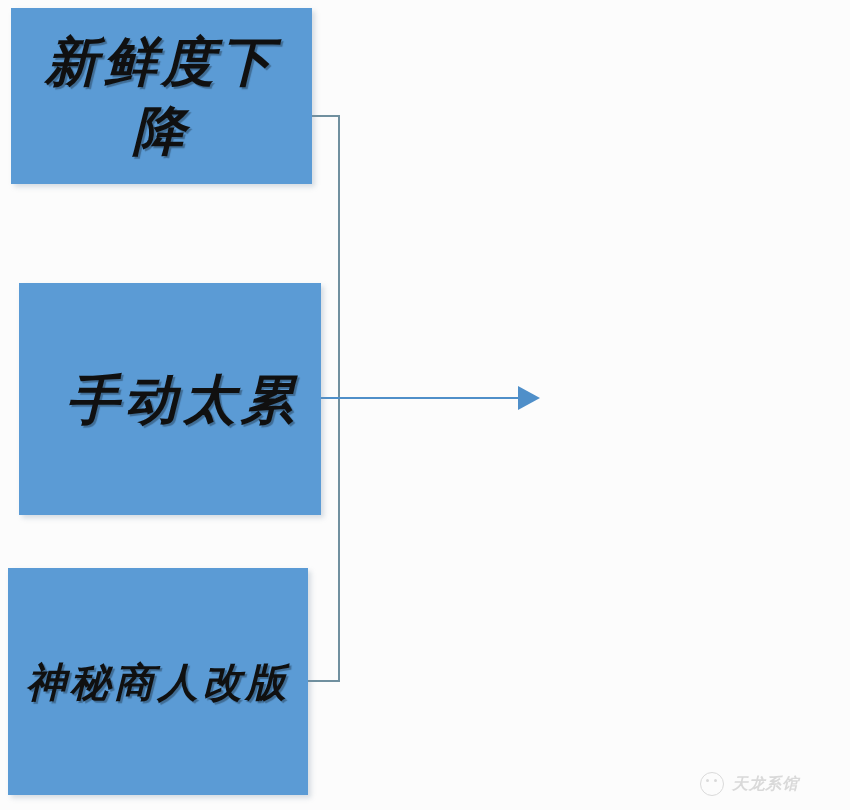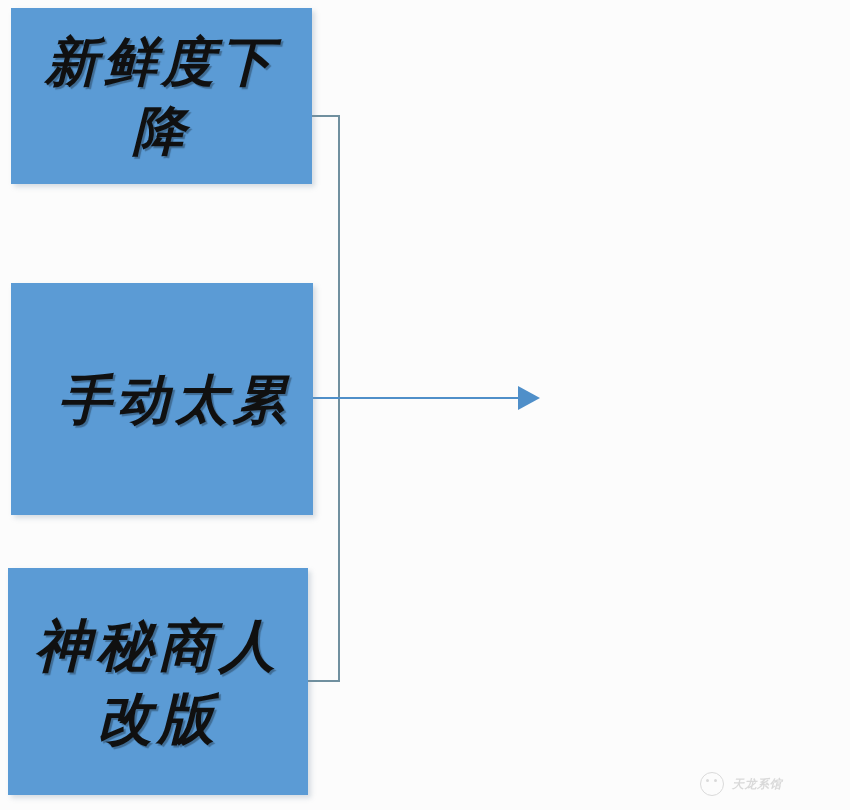--- a/index.html
+++ b/index.html
@@ -41,21 +41,21 @@
     padding: 0 10px;
   }
 
   #node-freshness  { left: 11px;  top: 8px;   width: 301px; height: 220px; }
   #node-manual     { left: 11px;  top: 283px; width: 302px; height: 232px; }
   #node-merchant   { left: 8px;   top: 568px; width: 300px; height: 227px; }
   #node-trade      { left: 538px; top: 286px; width: 300px; height: 226px; }
 
   #node-freshness .node-label { font-size: 53px; }
   #node-manual    .node-label { font-size: 53px; }
-  #node-merchant  .node-label { font-size: 56px; }
+  #node-merchant  .node-label { font-size: 40px; }
   #node-trade     .node-label { font-size: 53px; }
 
   
   .connector {
     position: absolute;
     background: #70909f;
   }
   
   #link-freshness-h {
     left: 312px; top: 115px; width: 28px; height: 2px;
@@ -116,42 +116,42 @@
     left: 5px; top: 6px;
   }
   #watermark-logo::after {
     width: 3px; height: 3px; border-radius: 50%;
     left: 13px; top: 6px;
   }
   #watermark-text {
     font-family: "DejaVu Serif", "Liberation Serif", serif;
     font-style: italic;
     font-weight: bold;
-    font-size: 12px;
+    font-size: 16px;
     color: #8c8c8c;
     letter-spacing: 0.04em;
     white-space: nowrap;
   }
 </style>
 </head>
 <body>
 
 <div id="canvas" style="background: rgb(252, 252, 252);">
 
   <div class="connector" id="link-freshness-h" style="background: rgb(112, 144, 159);"></div>
   <div class="connector" id="link-spine" style="background: rgb(112, 144, 159);"></div>
   <div class="connector" id="link-merchant-h" style="background: rgb(112, 144, 159);"></div>
   <div class="connector" id="link-main-h" style="background: rgb(79, 143, 201);"></div>
   <div id="arrow-head" style="border-left-color: rgb(79, 143, 201);"></div>
 
   <div class="node" id="node-freshness" style="left: 11px; top: 8px; width: 301px; height: 176px; background: rgb(91, 155, 213);">
     <span class="node-label">新鲜度下降</span>
   </div>
 
-  <div class="node" id="node-manual" style="left: 11px; top: 283px; width: 302px; height: 232px; background: rgb(91, 155, 213); padding-left: 25px;">
+  <div class="node" id="node-manual" style="left: 19px; top: 283px; width: 302px; height: 232px; background: rgb(91, 155, 213); padding-left: 25px;">
     <span class="node-label">手动太累</span>
   </div>
 
   <div class="node" id="node-merchant" style="left: 8px; top: 568px; width: 300px; height: 227px; background: rgb(91, 155, 213);">
     <span class="node-label">神秘商人改版</span>
   </div>
 
 
   <div id="watermark">
     <span id="watermark-logo"></span>

